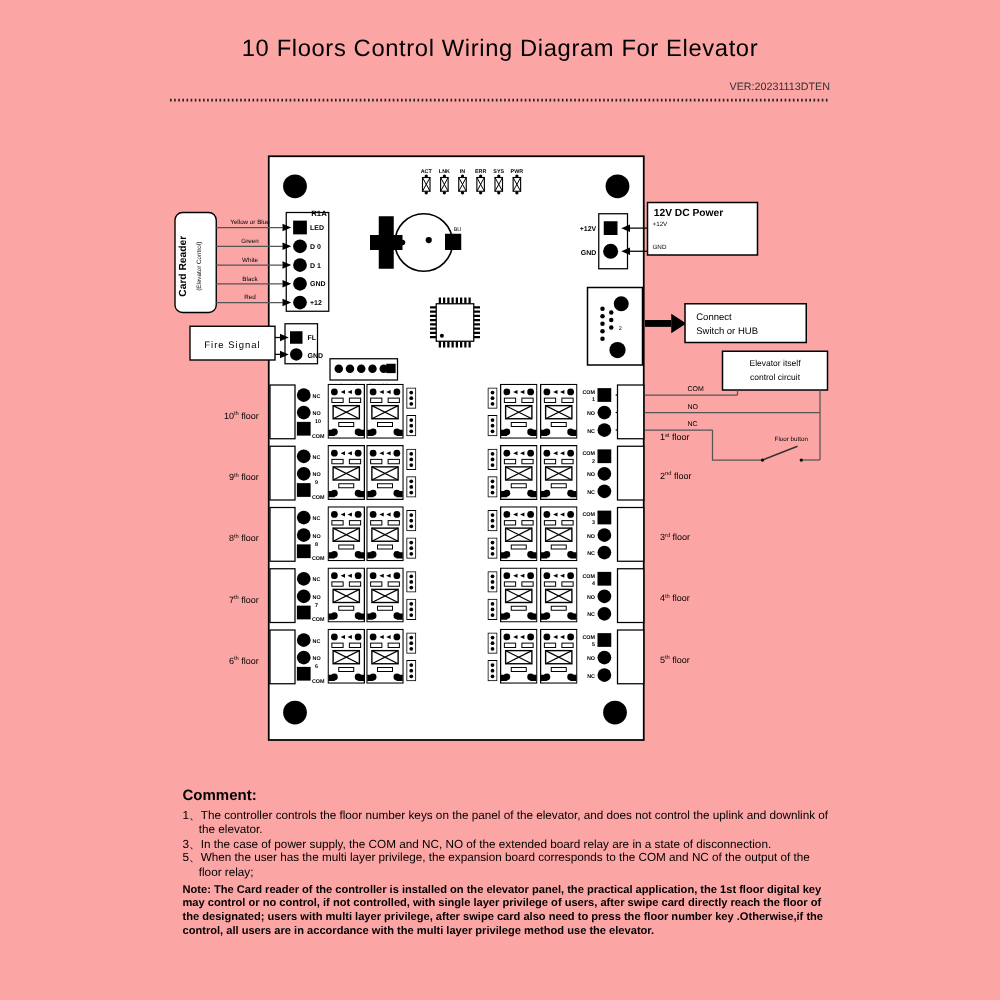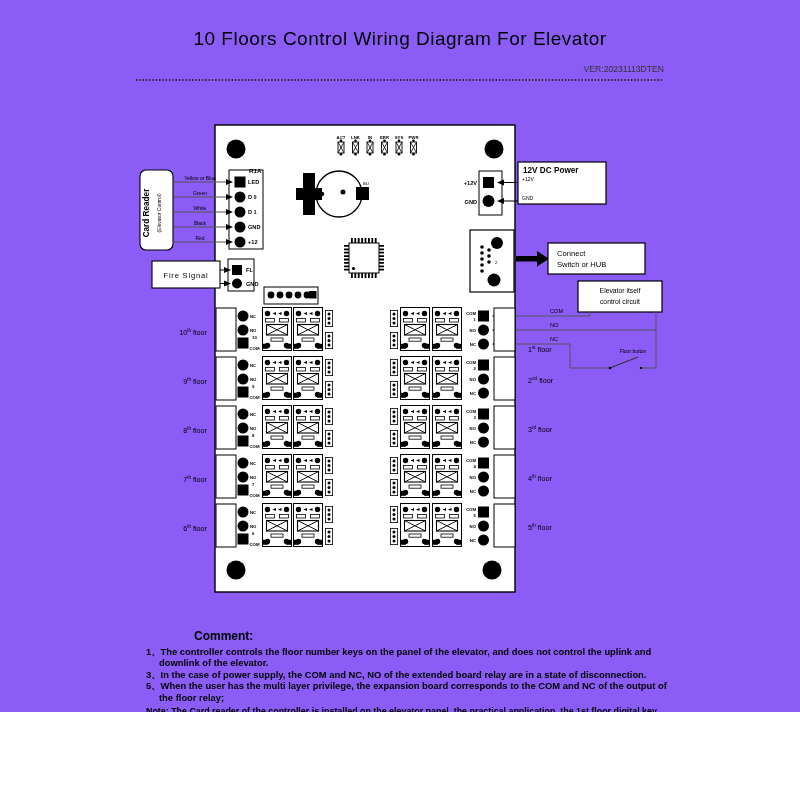--- a/index.html
+++ b/index.html
@@ -1,27 +1,27 @@
 <!DOCTYPE html>
 <html><head>
 <meta charset="utf-8">
 <style>
   html,body{margin:0;padding:0;background:#fff;}
-  .page{position:relative;width:800px;height:712px;background:#8b5cf6;overflow:hidden;
+  .page{position:relative;width:800px;height:800px;background:#fca5a5;overflow:hidden;
         font-family:"Liberation Sans",sans-serif;}
   svg text{font-family:"Liberation Sans",sans-serif;fill:#000;}
   .t35{font-size:3.6px}.t4{font-size:4.3px}.t5{font-size:5px}
   .t55{font-size:5.6px}.t6{font-size:6.2px}.t65{font-size:6.8px}.t7{font-size:7.2px}
   .t75{font-size:7.6px}.t8{font-size:8.2px}
   .b{font-weight:bold}
   .ttl{font-size:19px;letter-spacing:.5px}
   .ver{font-size:8.6px;fill:#333}
   .comments{position:absolute;left:146px;top:629px;width:521px;color:#000;}
-  .c-head{font-size:12px;font-weight:bold;margin-bottom:3px;margin-left:48px;}
-  .c-item{font-size:9.4px;font-weight:bold;line-height:1.22;padding-left:13px;text-indent:-13px;}
+  .c-head{font-size:12px;font-weight:bold;margin-bottom:3px;}
+  .c-item{font-size:9.4px;font-weight:normal;line-height:1.22;padding-left:13px;text-indent:-13px;}
   .c-note{font-size:8.9px;line-height:1.24;margin-top:3px;font-weight:bold;}
 </style>
 </head>
 <body>
 
 <div class="page">
 <svg id="diagram" width="800" height="620" viewBox="0 0 800 620">
   <defs>
     <symbol id="relay" viewBox="0 0 30 44">
       <rect x="0.5" y="0.5" width="29" height="43" fill="#fff" stroke="#000" stroke-width="1"></rect>

